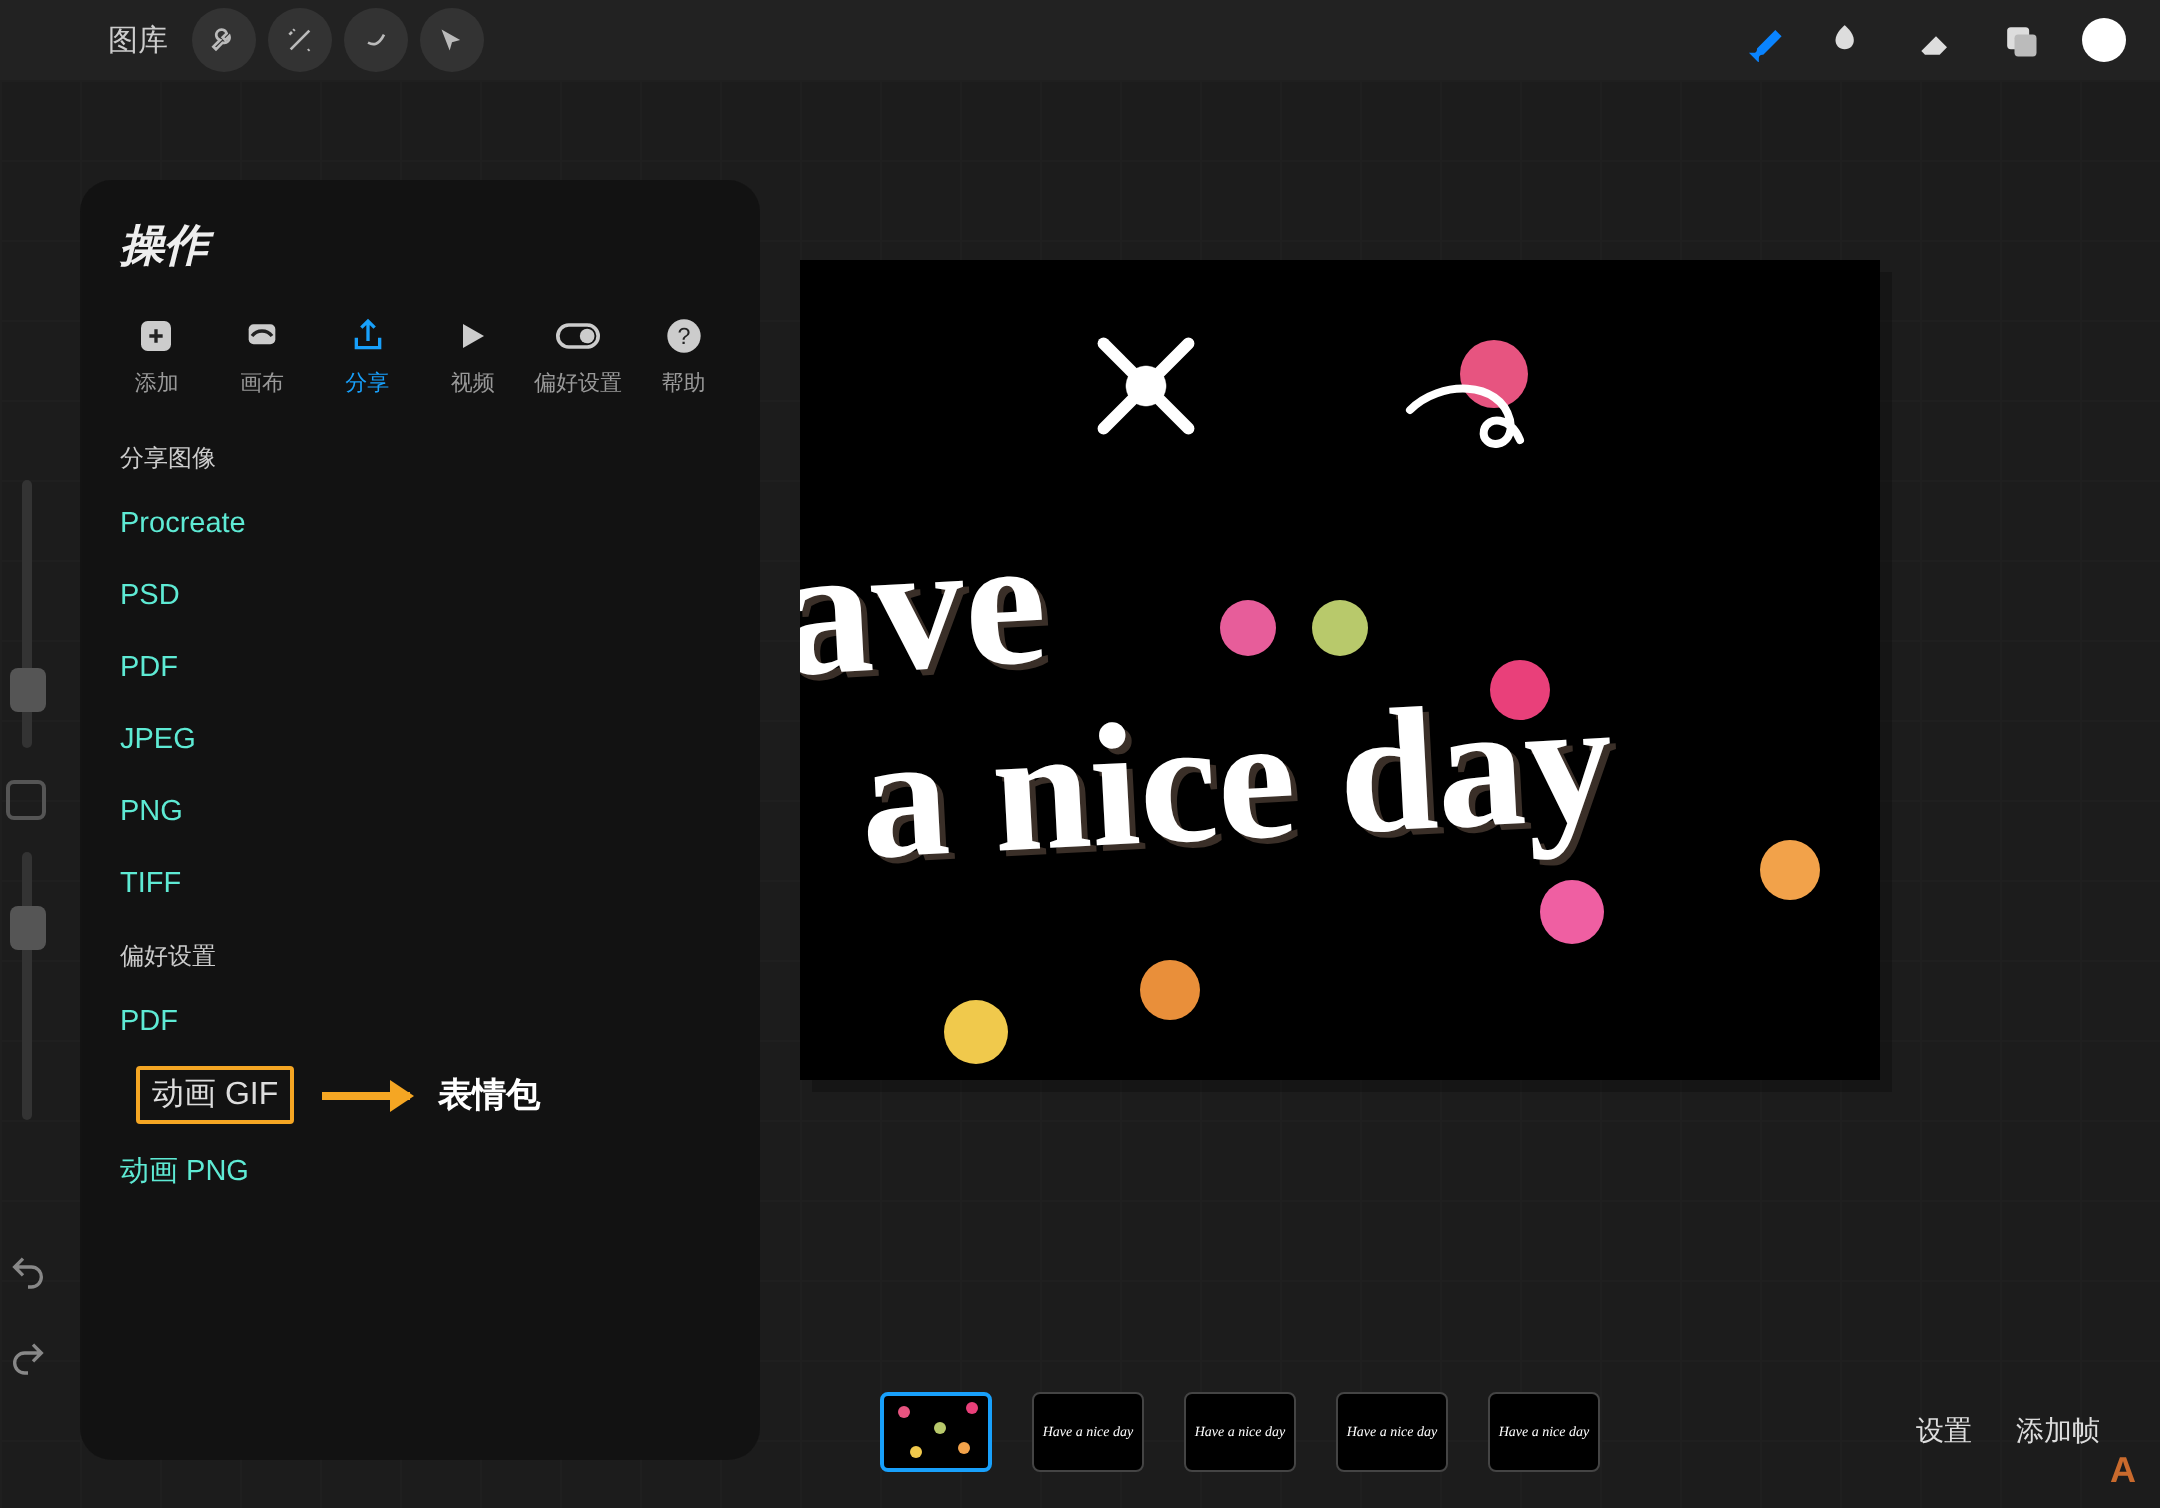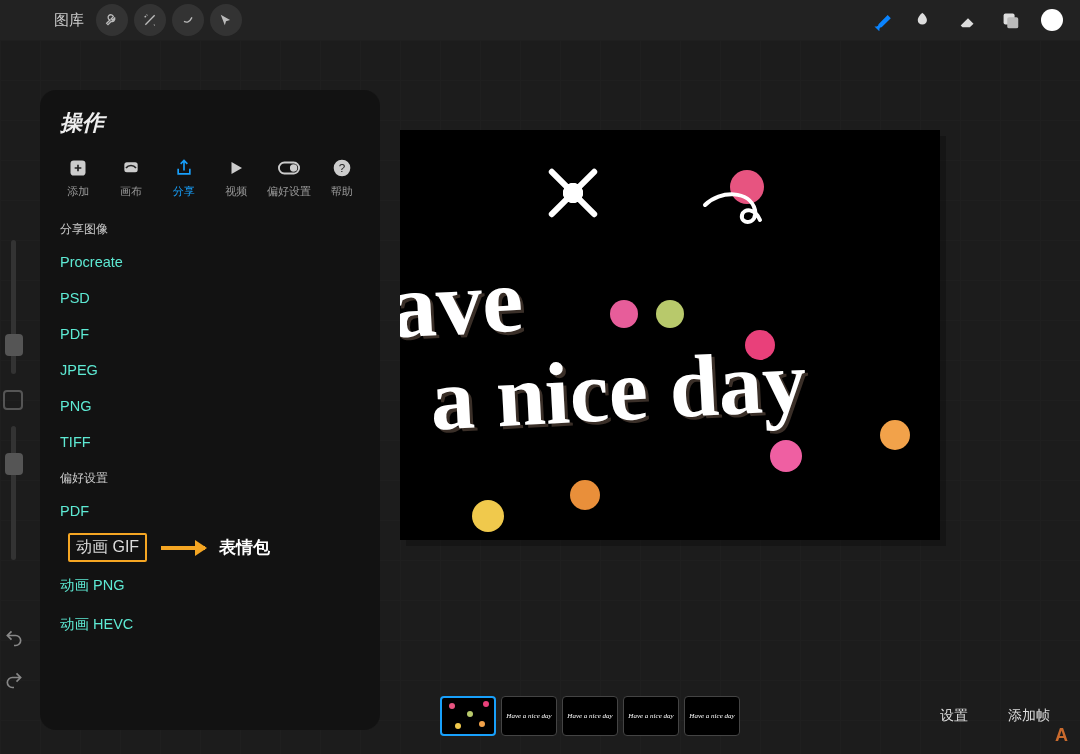--- a/index.html
+++ b/index.html
@@ -37,25 +37,25 @@
   .dot { position: absolute; border-radius: 50%; }
   .lettering { position: absolute; font-family: "Brush Script MT","Segoe Script",cursive; color: #fff; font-weight: 700; text-shadow: 3px 3px 0 #3a2f28; }
   .sparkle { position: absolute; left: 150px; top: 40px; width: 46px; height: 46px; background:
     radial-gradient(circle,#fff 30%,transparent 32%);
     transform: rotate(45deg); }
   .sparkle::before,.sparkle::after{content:"";position:absolute;background:#fff;}
   .sparkle::before{left:20px;top:-10px;width:6px;height:66px;border-radius:3px;}
   .sparkle::after{top:20px;left:-10px;height:6px;width:66px;border-radius:3px;}
   .swirl { position: absolute; left: 300px; top: 60px; width: 70px; height: 50px; }
   .timeline { position: absolute; left: 400px; bottom: 6px; right: 20px; height: 64px; display: flex; align-items: center; justify-content: space-between; }
-  .frames { display: flex; gap: 5px; margin-left: 40px; justify-content: space-between;}
+  .frames { display: flex; gap: 20px; margin-left: 40px; justify-content: space-between;}
   .frame { width: 56px; height: 40px; background: #000; border: 1px solid #444; border-radius: 4px; display:flex;align-items:center;justify-content:center;overflow:hidden;}
   .frame.active { border: 2px solid #18a0fb; }
   .frame-text{font-family:"Brush Script MT",cursive;font-size:7px;color:#fff;font-style:italic;white-space:nowrap;}
-  .timeline-opts { display: flex; gap: 40px; font-size: 14px; color: #ddd; padding-right: 10px;}
+  .timeline-opts { display: flex; gap: 22px; font-size: 14px; color: #ddd; padding-right: 10px;}
   .watermark { position: absolute; right: 12px; bottom: 8px; color: #c96a2d; font-weight: 800; font-size: 18px;}
 </style>
 </head>
 <body>
 
 <div class="topbar">
   <div class="topbar-left">
     <div class="gallery-btn">图库</div>
     <div class="round-btn">
         <svg width="16" height="16" viewBox="0 0 24 24" fill="none" stroke="#bbb" stroke-width="2">
@@ -197,21 +197,20 @@
 
     <div class="arrow-annot">
       <span class="highlighted">动画 GIF</span>
       <div class="arrow"></div>
       <span class="annot-label">表情包</span>
     </div>
 
     <div class="list-item">动画 PNG</div>
 
 
-    <div class="list-item">动画 HEVC</div>
   </div>
 
   <div class="artboard">
     <div class="dot" style="left:330px;top:40px;width:34px;height:34px;background:#e75480"></div>
     <div class="dot" style="left:210px;top:170px;width:28px;height:28px;background:#e75d9a"></div>
     <div class="dot" style="left:256px;top:170px;width:28px;height:28px;background:#b8c96b"></div>
     <div class="dot" style="left:345px;top:200px;width:30px;height:30px;background:#e9407a"></div>
     <div class="dot" style="left:370px;top:310px;width:32px;height:32px;background:#ef5fa2"></div>
     <div class="dot" style="left:480px;top:290px;width:30px;height:30px;background:#f2a24a"></div>
     <div class="dot" style="left:72px;top:370px;width:32px;height:32px;background:#f0c94c"></div>

